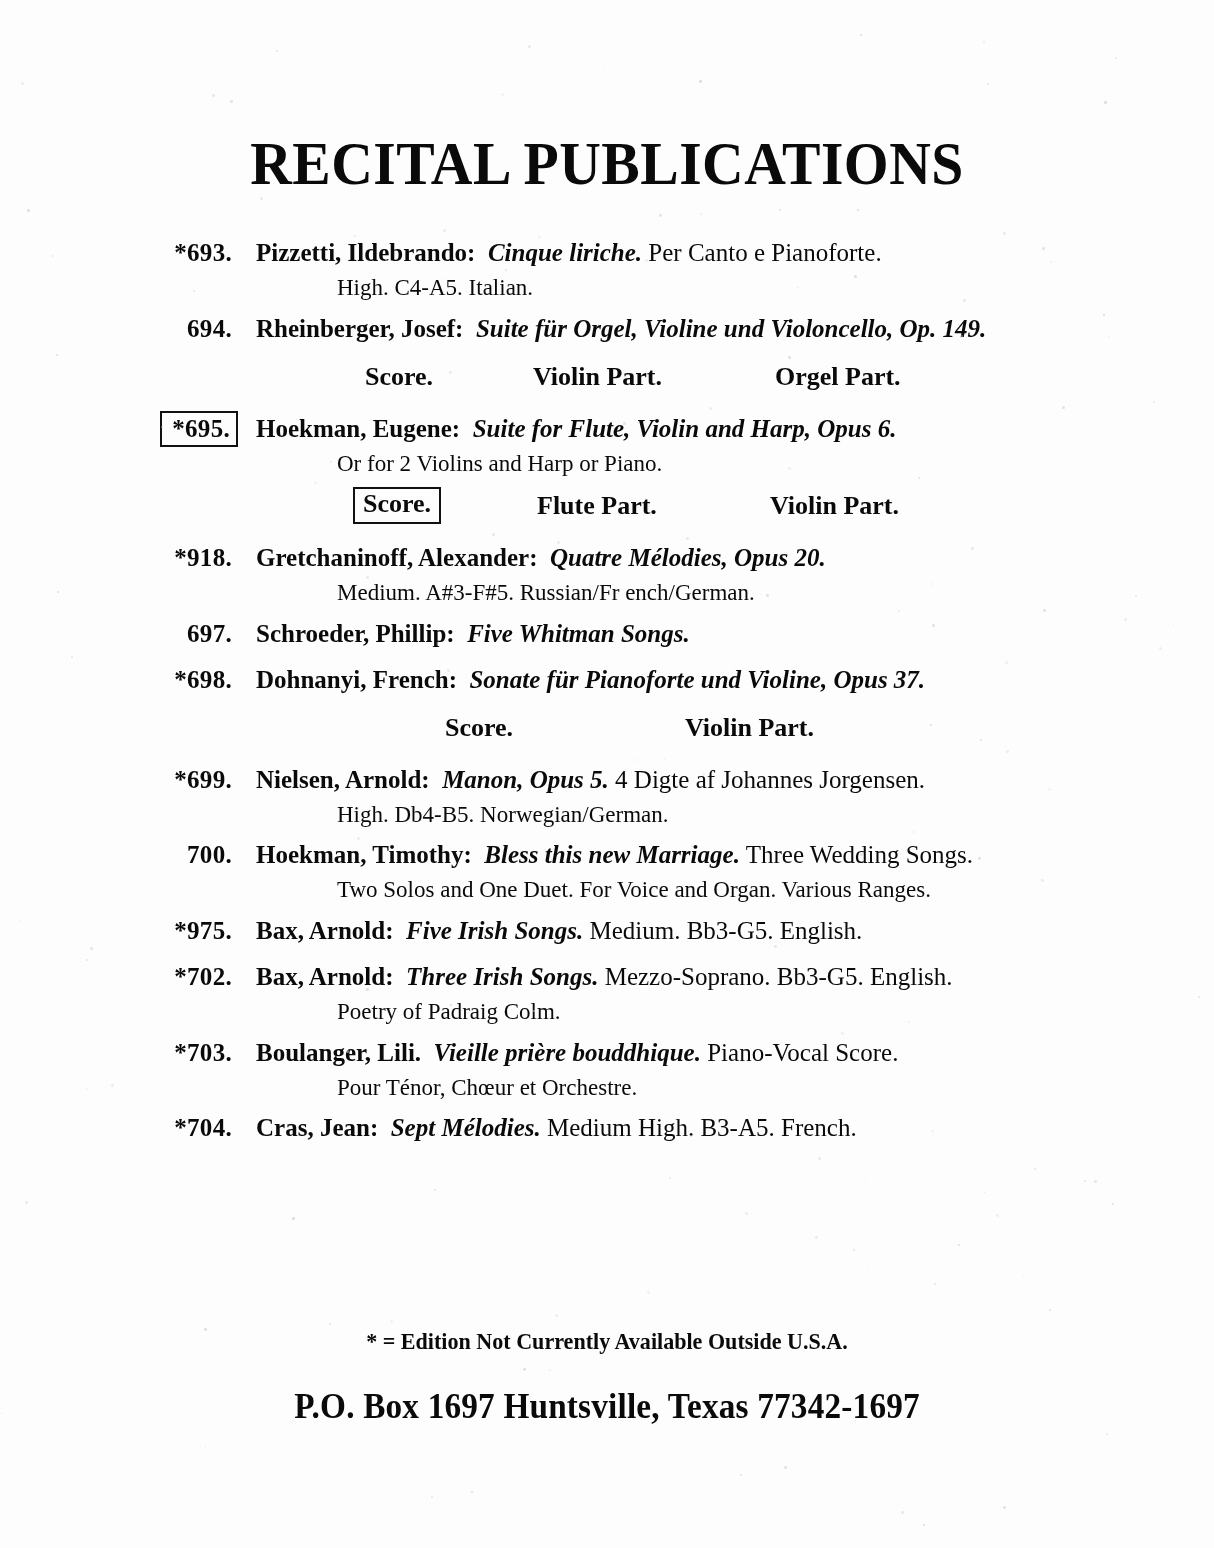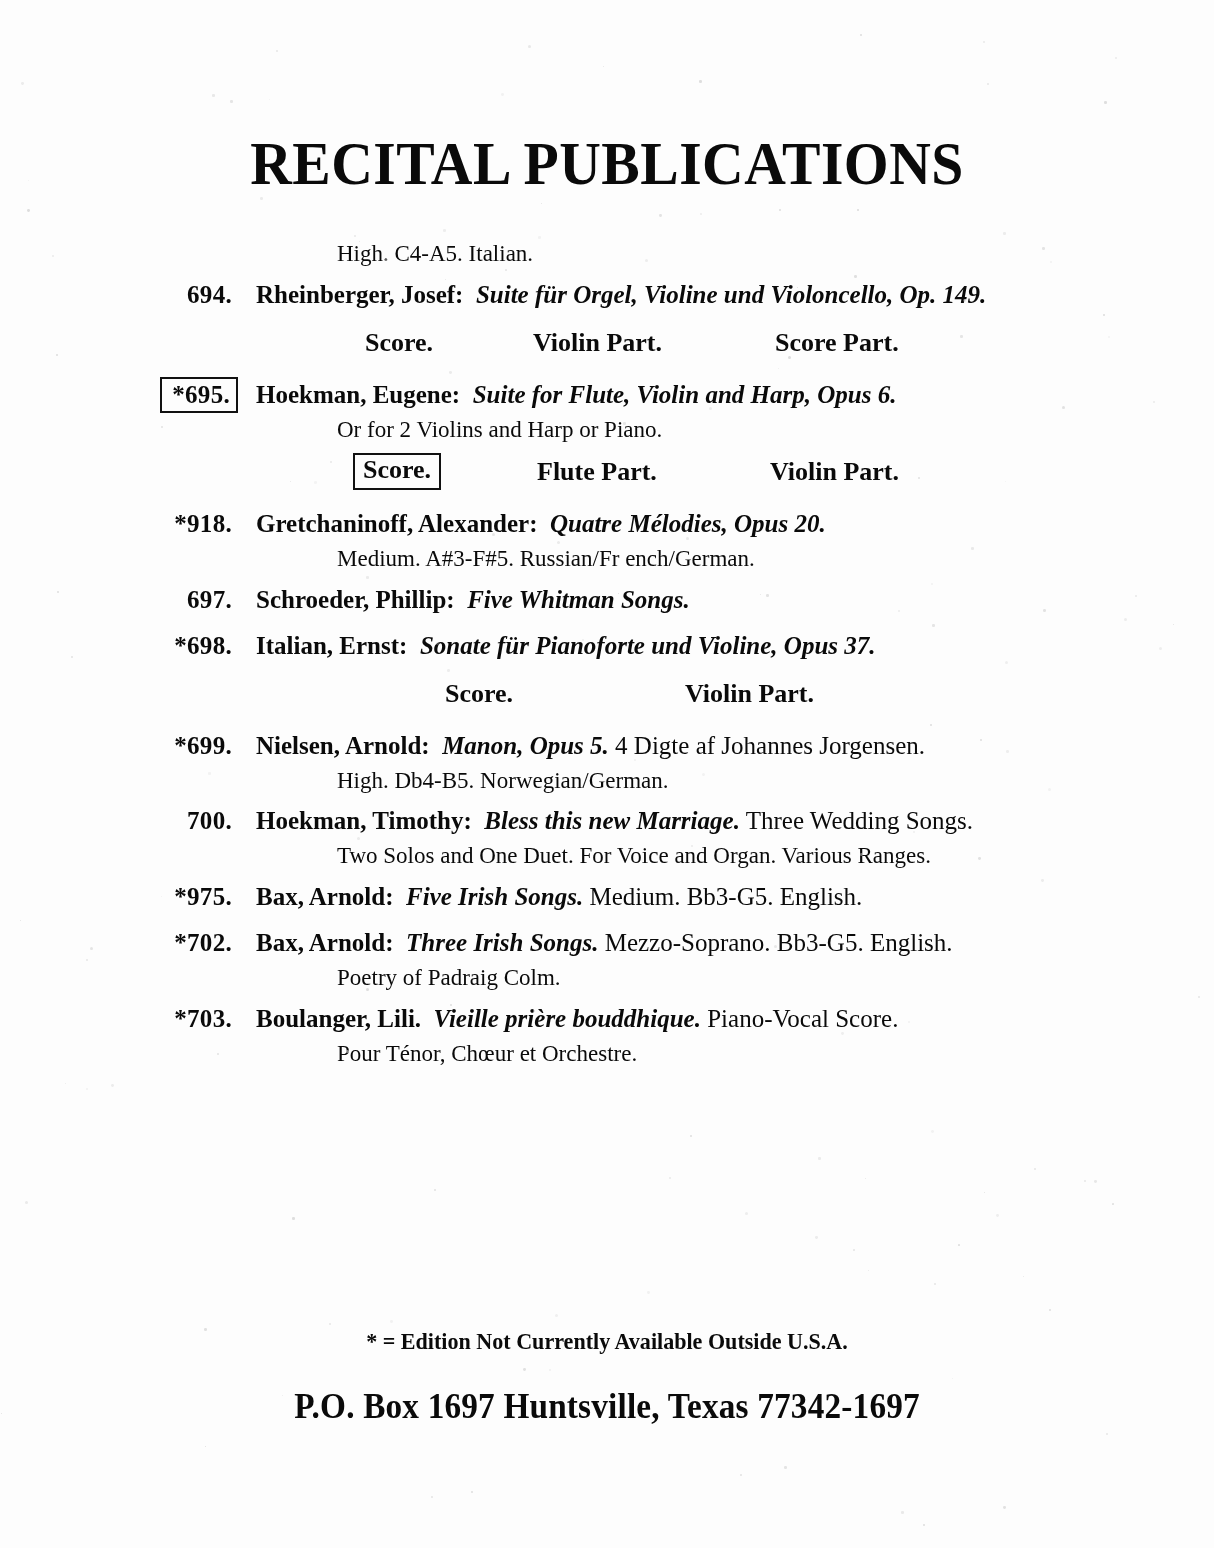--- a/index.html
+++ b/index.html
@@ -147,48 +147,49 @@
 </style>
 </head>
 <body>
 
 <div class="page">
 
   <div class="masthead">RECITAL PUBLICATIONS</div>
 
   <div class="catalog">
       <div class="entry">
+        <div class="entry-main"><div class="num">*693.</div><span class="author">Pizzetti, Ildebrando:</span>&nbsp; <span class="work">Cinque liriche.</span> <span class="detail">Per Canto e Pianoforte.</span></div>
         <div class="subline">High. C4-A5. Italian.</div>
       </div>
       <div class="entry">
         <div class="entry-main"><div class="num">694.</div><span class="author">Rheinberger, Josef:</span>&nbsp; <span class="work">Suite für Orgel, Violine und Violoncello, Op. 149.</span></div>
         <div class="parts">
           <span class="part" style="left: 365px;">Score.</span>
           <span class="part" style="left: 533px;">Violin Part.</span>
-          <span class="part" style="left: 775px;">Score Part.</span>
+          <span class="part" style="left: 775px;">Orgel Part.</span>
         </div>
       </div>
       <div class="entry">
         <div class="entry-main"><div class="num boxed">*695.</div><span class="author">Hoekman, Eugene:</span>&nbsp; <span class="work">Suite for Flute, Violin and Harp, Opus 6.</span></div>
         <div class="subline">Or for 2 Violins and Harp or Piano.</div>
         <div class="parts">
           <span class="part boxed" style="left: 363px;">Score.</span>
           <span class="part" style="left: 537px;">Flute Part.</span>
           <span class="part" style="left: 770px;">Violin Part.</span>
         </div>
       </div>
       <div class="entry">
         <div class="entry-main"><div class="num">*918.</div><span class="author">Gretchaninoff, Alexander:</span>&nbsp; <span class="work">Quatre Mélodies, Opus 20.</span></div>
         <div class="subline">Medium. A#3-F#5. Russian/Fr ench/German.</div>
       </div>
       <div class="entry">
         <div class="entry-main"><div class="num">697.</div><span class="author">Schroeder, Phillip:</span>&nbsp; <span class="work">Five Whitman Songs.</span></div>
       </div>
       <div class="entry">
-        <div class="entry-main"><div class="num">*698.</div><span class="author">Italian, Ernst:</span>&nbsp; <span class="work">Sonate für Pianoforte und Violine, Opus 37.</span></div>
+        <div class="entry-main"><div class="num">*698.</div><span class="author">Dohnanyi, French:</span>&nbsp; <span class="work">Sonate für Pianoforte und Violine, Opus 37.</span></div>
         <div class="parts">
           <span class="part" style="left: 445px;">Score.</span>
           <span class="part" style="left: 685px;">Violin Part.</span>
         </div>
       </div>
       <div class="entry">
         <div class="entry-main"><div class="num">*699.</div><span class="author">Nielsen, Arnold:</span>&nbsp; <span class="work">Manon, Opus 5.</span> <span class="detail">4 Digte af Johannes Jorgensen.</span></div>
         <div class="subline">High. Db4-B5. Norwegian/German.</div>
       </div>
       <div class="entry">
@@ -198,20 +199,23 @@
       <div class="entry">
         <div class="entry-main"><div class="num">*975.</div><span class="author">Bax, Arnold:</span>&nbsp; <span class="work">Five Irish Songs.</span> <span class="detail">Medium. Bb3-G5. English.</span></div>
       </div>
       <div class="entry">
         <div class="entry-main"><div class="num">*702.</div><span class="author">Bax, Arnold:</span>&nbsp; <span class="work">Three Irish Songs.</span> <span class="detail">Mezzo-Soprano. Bb3-G5. English.</span></div>
         <div class="subline">Poetry of Padraig Colm.</div>
       </div>
       <div class="entry">
         <div class="entry-main"><div class="num">*703.</div><span class="author">Boulanger, Lili.</span>&nbsp; <span class="work">Vieille prière bouddhique.</span> <span class="detail">Piano-Vocal Score.</span></div>
         <div class="subline">Pour Ténor, Chœur et Orchestre.</div>
+      </div>
+      <div class="entry">
+        <div class="entry-main"><div class="num">*704.</div><span class="author">Cras, Jean:</span>&nbsp; <span class="work">Sept Mélodies.</span> <span class="detail">Medium High. B3-A5. French.</span></div>
       </div>
     </div>
 
   <div class="footnote">* = Edition Not Currently Available Outside U.S.A.</div>
 
   <div class="address">P.O. Box 1697  Huntsville, Texas 77342-1697</div>
 
 <div class="speckle" style="width: 1.5px; height: 1.5px; left: 52px; top: 255px; opacity: 0.31;"></div>
     <div class="speckle" style="width: 2.2px; height: 2.2px; left: 71px; top: 656px; opacity: 0.5;"></div>
     <div class="speckle" style="width: 1.5px; height: 1.5px; left: 471px; top: 1491px; opacity: 0.51;"></div>

